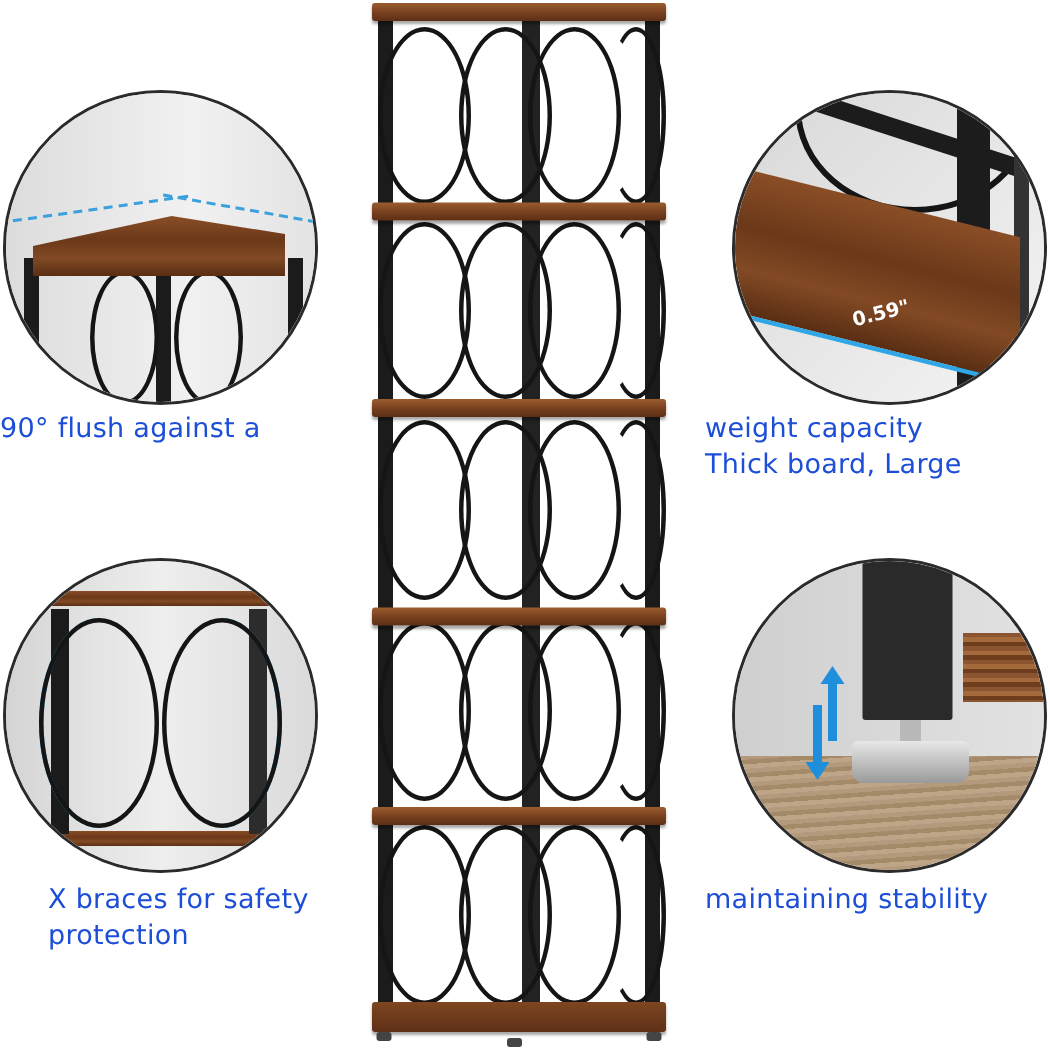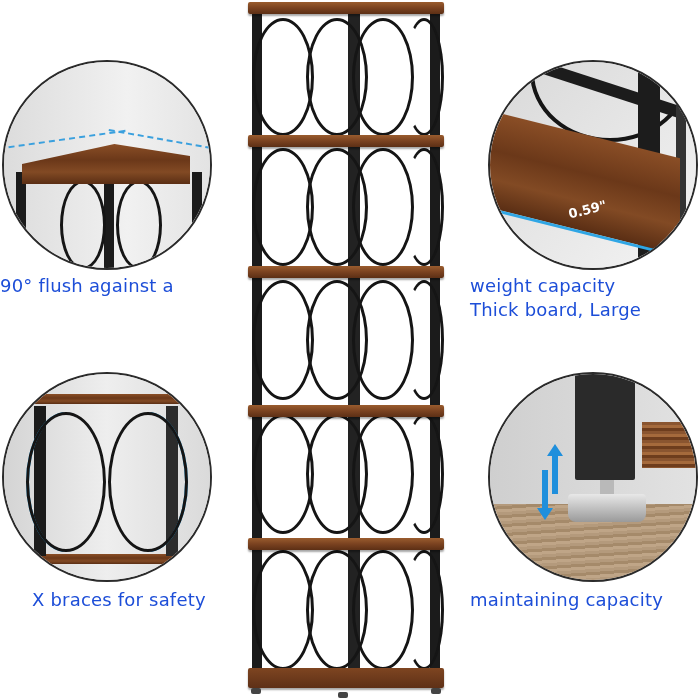--- a/index.html
+++ b/index.html
@@ -122,40 +122,41 @@
     <div class="f3-board wood" style="top:180px;"></div>
     <div class="f3-post" style="left:30px;"></div>
     <div class="f3-post" style="left:162px; background:#2c2c2c;"></div>
     <div class="f3-glow" style="left:22px; box-shadow: 3px 0 0 0 #2fa6e5 inset;"></div>
     <div class="f3-ring" style="left:22px;"></div>
     <div class="f3-glow" style="left:104px; box-shadow: -3px 0 0 0 #2fa6e5 inset;"></div>
     <div class="f3-ring" style="left:104px;"></div>
   </div>
   <div class="caption">
     <div>X braces for safety</div>
+    <div>protection</div>
   </div>
 </div>
 
 <div class="feature" id="f4">
   <div class="circle">
     <div class="f4-wall"></div>
     <div class="f4-floor"></div>
     <div class="f4-leg"></div>
     <div class="f4-plank wood" style="background: repeating-linear-gradient(180deg,#8a5530 0 3px,#a56a3c 3px 6px,#6e3d1d 6px 9px);"></div>
     <div class="f4-stem"></div>
     <div class="f4-foot"></div>
     <div>
       <div class="arrow" style="left:52px; top:96px; height:40px;"></div>
       <div style="position:absolute; left:47px; top:134px; width:0; height:0; border-left:8px solid transparent; border-right:8px solid transparent; border-top:12px solid #1f8fdc;"></div>
       <div class="arrow" style="left:62px; top:80px; height:40px;"></div>
       <div style="position:absolute; left:57px; top:70px; width:0; height:0; border-left:8px solid transparent; border-right:8px solid transparent; border-bottom:12px solid #1f8fdc;"></div>
     </div>
   </div>
   <div class="caption">
-    <div>maintaining capacity</div>
+    <div>maintaining stability</div>
   </div>
 </div>
 
 <div id="shelf">
   <div class="post left"></div>
   <div class="post center"></div>
   <div class="post right"></div>
 
   <div class="rings" style="top:14px; height:126px;">
     <div class="ring" style="left:-8px; top:4px; height:118px;"></div>

